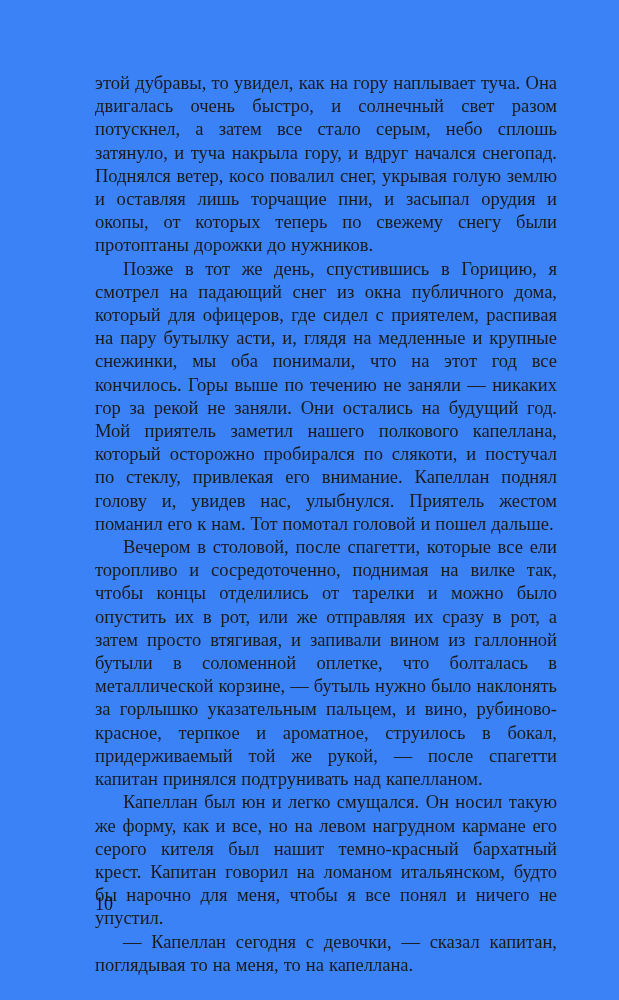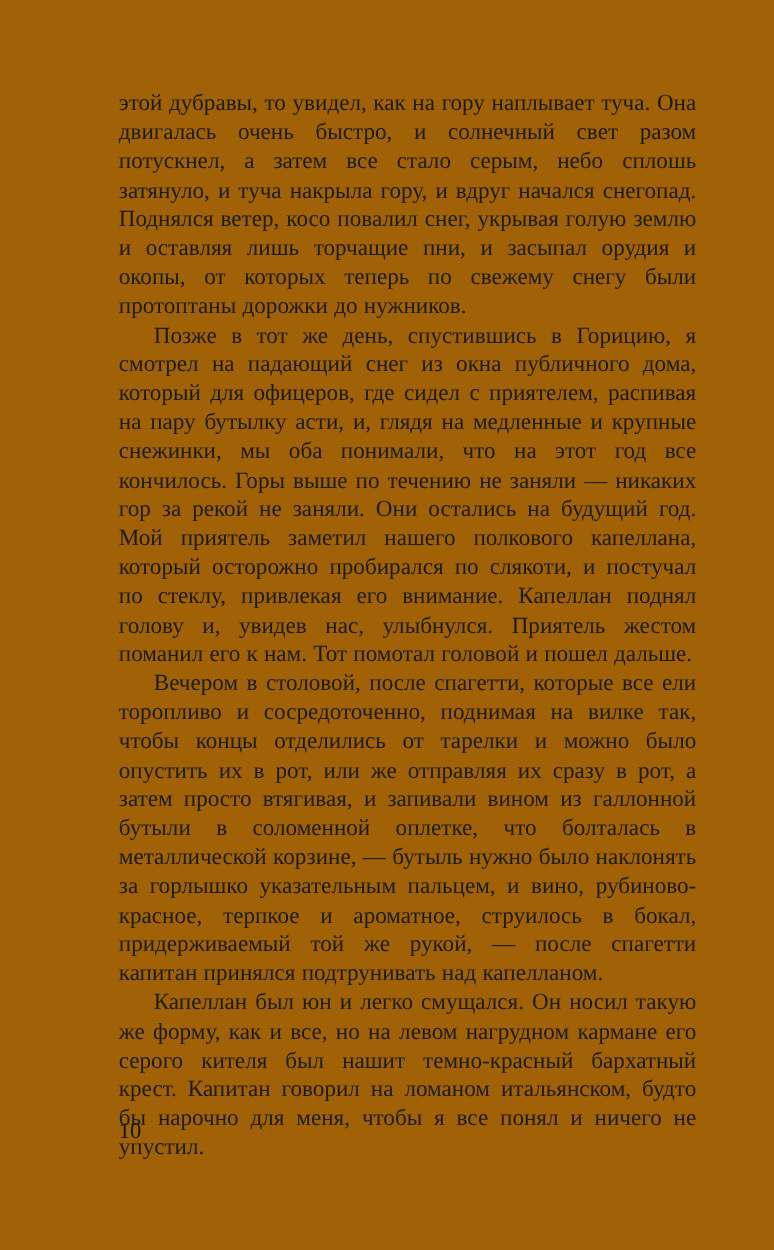--- a/index.html
+++ b/index.html
@@ -12,21 +12,21 @@
     height: 1000px;
     overflow: hidden;
     font-family: "Liberation Serif", "DejaVu Serif", serif;
     color: #1b1b1b;
   }
   .book-page {
     position: relative;
     box-sizing: border-box;
     width: 619px;
     height: 1000px;
-    background: #a16207;
+    background: #3b82f6;
     padding: 72px 62px 0 95px;
   }
   .text-block {
     width: 462px;
   }
   .text-block p {
     margin: 0;
     font-size: 18.5px;
     line-height: 23.2px;
     text-align: justify;
@@ -49,15 +49,16 @@
 </style>
 </head>
 <body>
 
 <div class="book-page">
   <div class="text-block">
     <p class="continuation">этой дубравы, то увидел, как на гору наплывает туча. Она двигалась очень быстро, и солнечный свет разом потускнел, а затем все стало серым, небо сплошь затянуло, и туча накрыла гору, и вдруг начался снегопад. Поднялся ветер, косо повалил снег, укрывая голую землю и оставляя лишь торчащие пни, и засыпал орудия и окопы, от которых теперь по свежему снегу были протоптаны дорожки до нужников.</p>
     <p>Позже в тот же день, спустившись в Горицию, я смотрел на падающий снег из окна публичного дома, который для офицеров, где сидел с приятелем, распивая на пару бутылку асти, и, глядя на медленные и крупные снежинки, мы оба понимали, что на этот год все кончилось. Горы выше по течению не заняли — никаких гор за рекой не заняли. Они остались на будущий год. Мой приятель заметил нашего полкового капеллана, который осторожно пробирался по слякоти, и постучал по стеклу, привлекая его внимание. Капеллан поднял голову и, увидев нас, улыбнулся. Приятель жестом поманил его к нам. Тот помотал головой и пошел дальше.</p>
     <p>Вечером в столовой, после спагетти, которые все ели торопливо и сосредоточенно, поднимая на вилке так, чтобы концы отделились от тарелки и можно было опустить их в рот, или же отправляя их сразу в рот, а затем просто втягивая, и запивали вином из галлонной бутыли в соломенной оплетке, что болталась в металлической корзине, — бутыль нужно было наклонять за горлышко указательным пальцем, и вино, рубиново-красное, терпкое и ароматное, струилось в бокал, придерживаемый той же рукой, — после спагетти капитан принялся подтрунивать над капелланом.</p>
     <p>Капеллан был юн и легко смущался. Он носил такую же форму, как и все, но на левом нагрудном кармане его серого кителя был нашит темно-красный бархатный крест. Капитан говорил на ломаном итальянском, будто бы нарочно для меня, чтобы я все понял и ничего не упустил.</p>
+    <p>— Капеллан сегодня с девочки, — сказал капитан, поглядывая то на меня, то на капеллана.</p>
   </div>
   <div class="page-number">10</div>
 </div>
 
 </body></html>

